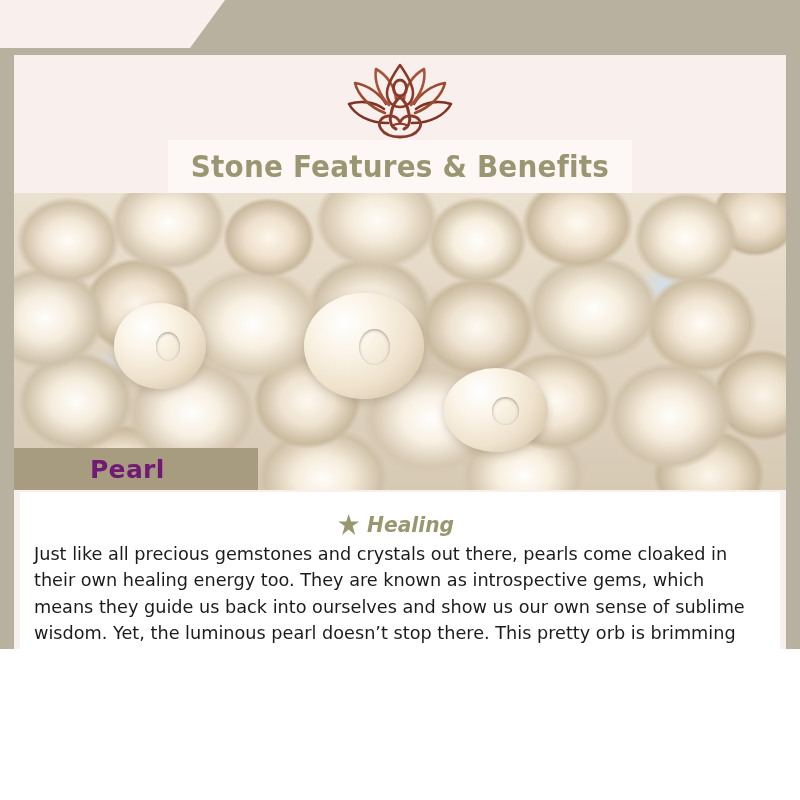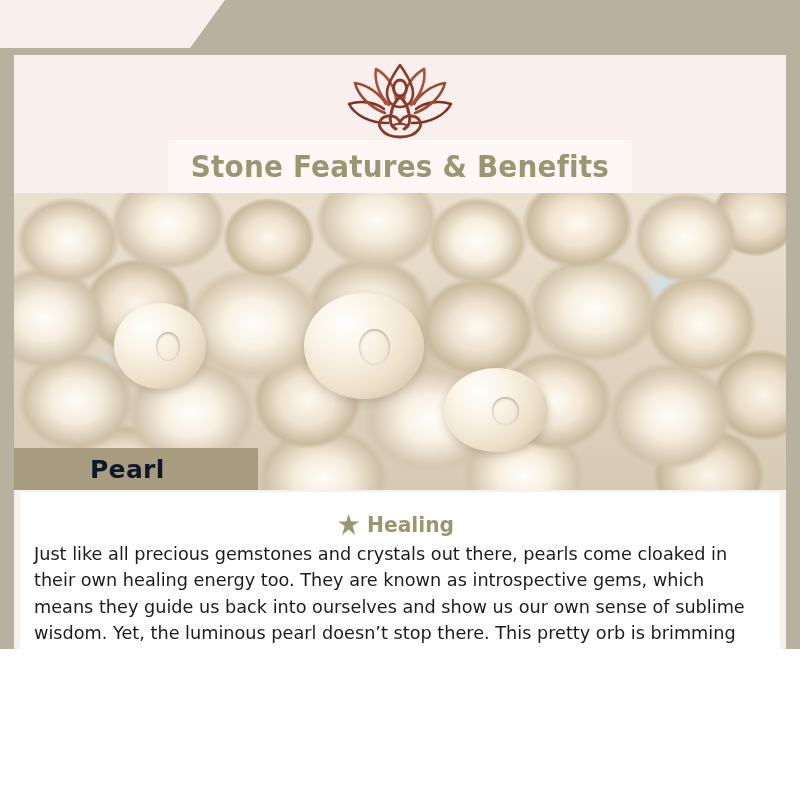--- a/index.html
+++ b/index.html
@@ -185,21 +185,21 @@
     background: #a79c7f;
     z-index: 6;
     display: flex;
     align-items: center;
   }
   .stone-name {
     margin-left: 76px;
     font-family: "DejaVu Sans", sans-serif;
     font-weight: 700;
     font-size: 25px;
-    color: #0f172a;
+    color: #701a75;
     letter-spacing: 0.3px;
   }
 
   
   .content-card {
     position: absolute;
     left: 20px;
     top: 492px;
     width: 760px;
     height: 268px;
@@ -209,20 +209,21 @@
     padding: 20px 14px 0 14px;
   }
 
   .benefits-row {
     display: flex;
     align-items: center;
     justify-content: center;
     gap: 18px;
     margin: 0 0 4px 0;
     white-space: nowrap;
+    font-style: italic;
   }
   .benefit {
     display: inline-flex;
     align-items: center;
     gap: 8px;
   }
   .benefit-star {
     display: inline-block;
     width: 21px;
     height: 21px;

